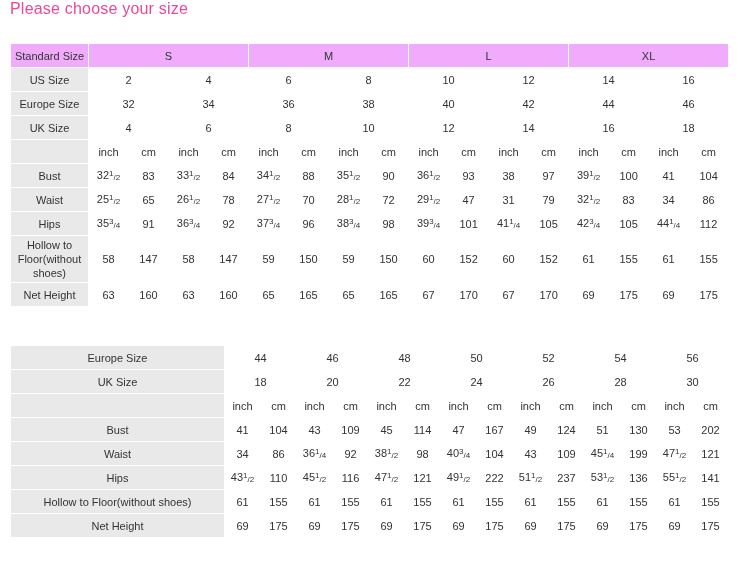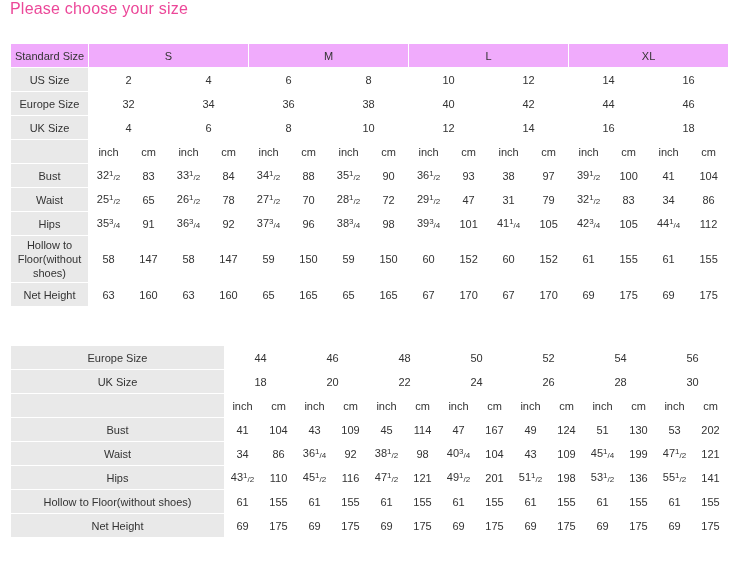--- a/index.html
+++ b/index.html
@@ -354,23 +354,23 @@
       </tr>
       <tr>
         <td class="lbl">Hips</td>
         <td class="val frac-cell">43<span class="frac"><sup>1</sup>/<sub>2</sub></span></td>
         <td class="val frac-cell">110</td>
         <td class="val frac-cell">45<span class="frac"><sup>1</sup>/<sub>2</sub></span></td>
         <td class="val frac-cell">116</td>
         <td class="val frac-cell">47<span class="frac"><sup>1</sup>/<sub>2</sub></span></td>
         <td class="val frac-cell">121</td>
         <td class="val frac-cell">49<span class="frac"><sup>1</sup>/<sub>2</sub></span></td>
-        <td class="val frac-cell">201</td>
+        <td class="val frac-cell">222</td>
         <td class="val frac-cell">51<span class="frac"><sup>1</sup>/<sub>2</sub></span></td>
-        <td class="val frac-cell">198</td>
+        <td class="val frac-cell">237</td>
         <td class="val frac-cell">53<span class="frac"><sup>1</sup>/<sub>2</sub></span></td>
         <td class="val frac-cell">136</td>
         <td class="val frac-cell">55<span class="frac"><sup>1</sup>/<sub>2</sub></span></td>
         <td class="val frac-cell">141</td>
       </tr>
       <tr>
         <td class="lbl">Hollow to Floor(without shoes)</td>
         <td class="val frac-cell">61</td>
         <td class="val frac-cell">155</td>
         <td class="val frac-cell">61</td>

